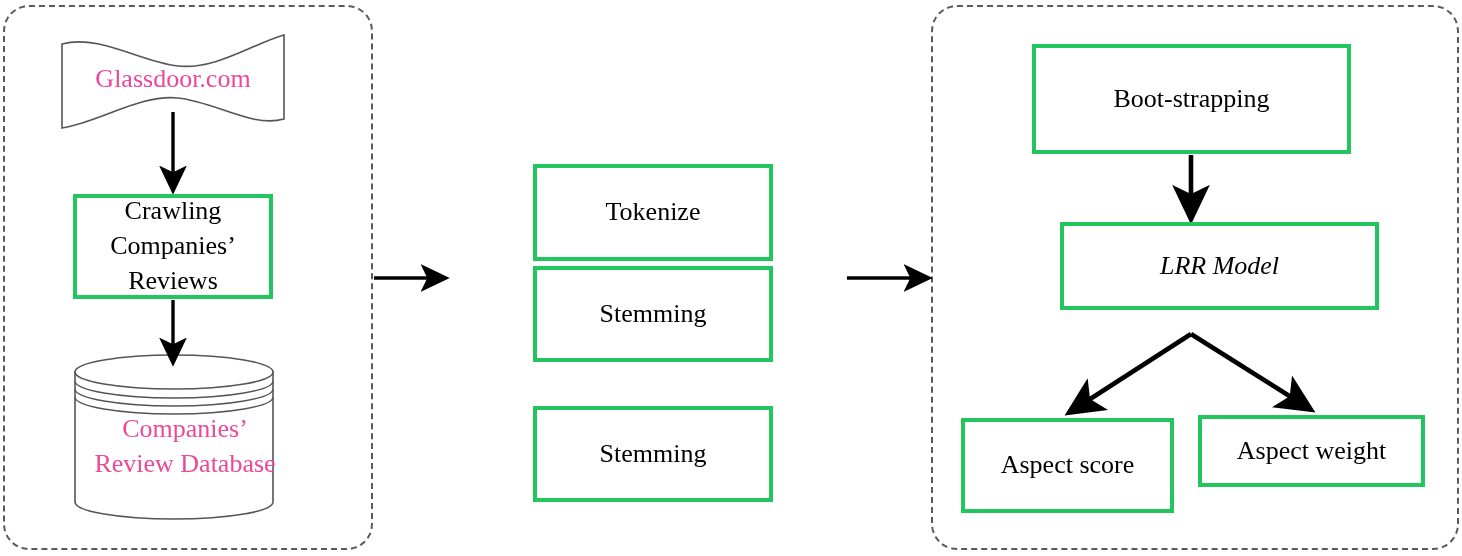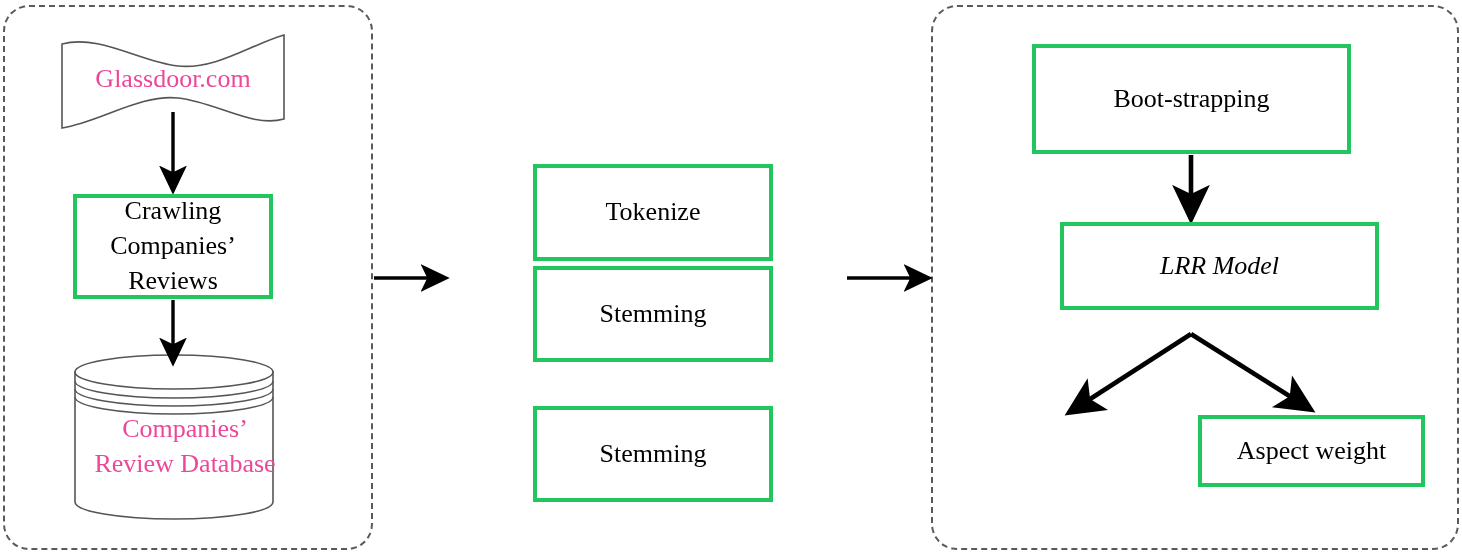--- a/index.html
+++ b/index.html
@@ -149,16 +149,17 @@
   <div class="box" id="box-tokenize">Tokenize</div>
 
   <div class="box" id="box-stopwords">Stemming</div>
 
   <div class="box" id="box-stemming">Stemming</div>
 
   <div class="box" id="box-bootstrap">Boot-strapping</div>
 
   <div class="box" id="box-lrr">LRR Model</div>
 
+  <div class="box" id="box-aspect-score">Aspect score</div>
 
   <div class="box" id="box-aspect-weight">Aspect weight</div>
 
 </div>
 
 </body></html>

